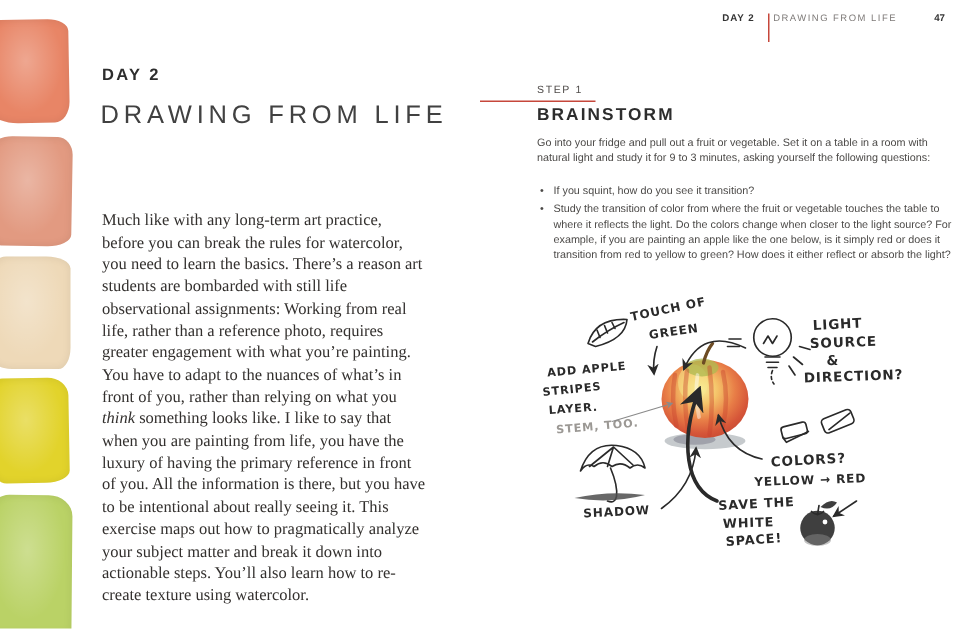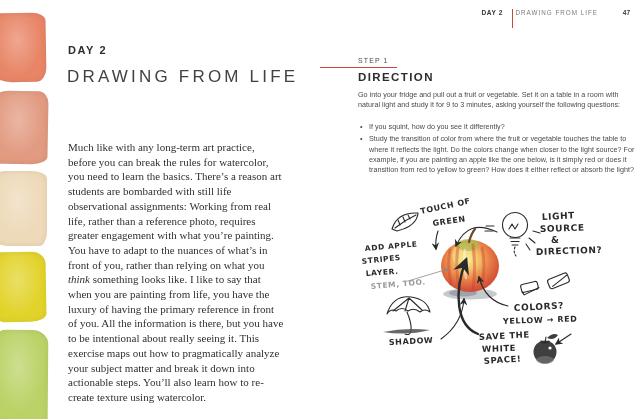--- a/index.html
+++ b/index.html
@@ -75,26 +75,26 @@
 <div class="page" id="right-page">
   <div class="hdr">
     <span class="hdr-chapter">DAY 2</span>
     <span class="hdr-rule"></span>
     <span class="hdr-title">DRAWING FROM LIFE</span>
     <span class="hdr-page">47</span>
   </div>
 
   <div class="step-rule"></div>
   <div class="step-label">STEP 1</div>
-  <div class="step-title">DIRECTION</div>
+  <div class="step-title">BRAINSTORM</div>
 
   <p class="intro">Go into your fridge and pull out a fruit or vegetable. Set it on a table in a room with natural light and study it for 9 to 3 minutes, asking yourself the following questions:</p>
 
   <ul class="bullets">
-    <li>If you squint, how do you see it differently?</li>
+    <li>If you squint, how do you see it transition?</li>
     <li>Study the transition of color from where the fruit or vegetable touches the table to where it reflects the light. Do the colors change when closer to the light source? For example, if you are painting an apple like the one below, is it simply red or does it transition from red to yellow to green? How does it either reflect or absorb the light?</li>
   </ul>
 
   <svg class="illo" viewBox="0 0 295 221">
     <defs>
       <radialGradient id="appleGrad" cx="45%" cy="38%" r="68%">
         <stop offset="0%" stop-color="#f9ed9a"></stop>
         <stop offset="28%" stop-color="#f5c469"></stop>
         <stop offset="58%" stop-color="#e87e47"></stop>
         <stop offset="82%" stop-color="#d65639"></stop>

